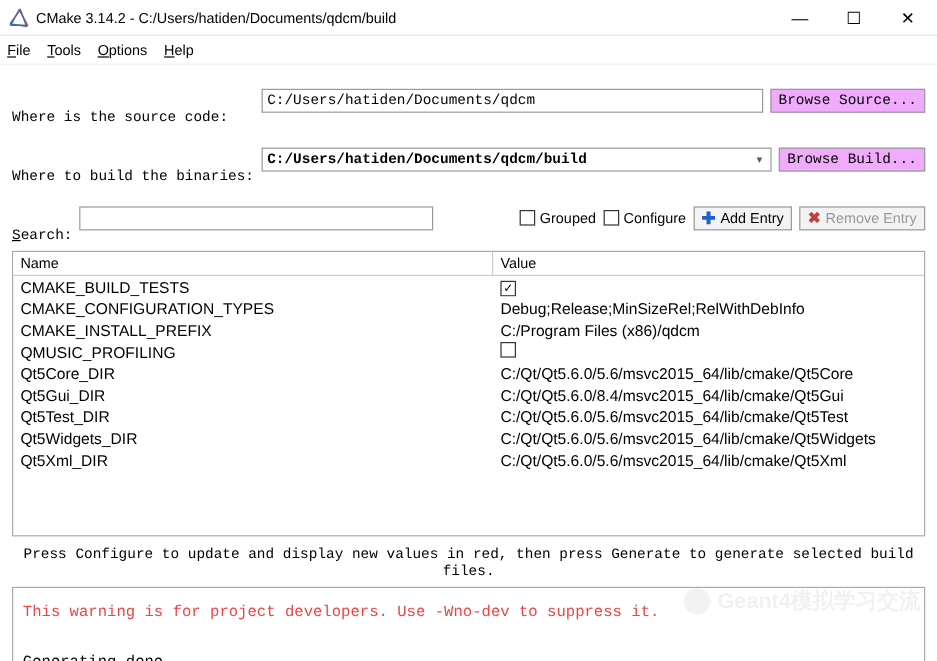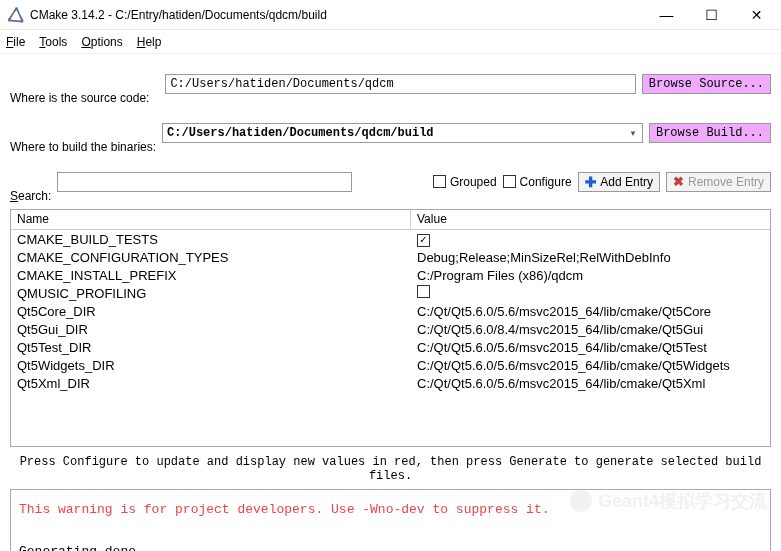--- a/index.html
+++ b/index.html
@@ -7,21 +7,21 @@
 .titlebar { height: 30px; background: #fff; border-bottom: 1px solid #e5e5e5; display: flex; align-items: center; padding: 0 2px; }
 .app-icon { width: 16px; height: 16px; margin: 0 6px; }
 .title-text { flex: 1; font-size: 12px; color: #000; }
 .win-btns { display: flex; }
 .win-btn { width: 45px; height: 29px; display: flex; align-items: center; justify-content: center; font-size: 14px; font-family: Arial; }
 .menubar { height: 24px; display: flex; align-items: center; padding: 0 6px; gap: 14px; border-bottom: 1px solid #f0f0f0; }
 .menu-item { font-size: 12px; color: #000; }
 .menu-item u { text-decoration: underline; }
 .content { padding: 8px 10px 4px 10px; }
 .row { display: flex; align-items: center; margin-bottom: 6px; gap: 6px; }
-.mono-label { font-family: Liberation Sans, sans-serif; font-size: 12px; white-space: pre; margin-top: 29px; }
+.mono-label { font-family: Liberation Mono, monospace; font-size: 12px; white-space: pre; margin-top: 29px; }
 .path-input { flex: 1; height: 20px; border: 1px solid #999; padding: 0 4px; font-family: "Courier New", monospace; font-size: 12px; background: #fff; }
 .combo { position: relative; display: flex; flex: 1; }
 .combo input { width: 100%; font-weight: bold; }
 .combo-arrow { position: absolute; right: 2px; top: 2px; width: 16px; height: 16px; display: flex; align-items: center; justify-content: center; font-size: 9px; color: #555; }
 .btn { height: 20px; border: 1px solid #999; background: #f0abfc; padding: 0 6px; font-family: "Courier New", monospace; font-size: 12px; display: inline-flex; align-items: center; cursor: default; }
 .search-row { display: flex; align-items: center; gap: 6px; margin-bottom: 6px; }
 .search-input { width: 295px; height: 20px; border: 1px solid #999; padding: 0 4px; font-size: 12px; }
 .spacer { flex: 1; }
 .chk { display: inline-flex; align-items: center; gap: 4px; font-size: 12px; }
 .chkbox { width: 13px; height: 13px; border: 1px solid #333; background: #fff; }
@@ -48,21 +48,21 @@
 </head>
 <body>
 
 <div class="titlebar">
   <span class="app-icon">
     <svg viewBox="0 0 16 16" width="16" height="16">
         <polygon points="8,1 15,14 1,14" fill="none" stroke="#d43" stroke-width="1.2"></polygon>
         <polygon points="8,1 15,14 1,14" fill="none" stroke="#27b" stroke-width="1.2" transform="rotate(8 8 8)"></polygon>
       </svg>
   </span>
-  <span class="title-text">CMake 3.14.2 - C:/Entry/hatiden/Documents/qdcm/build</span>
+  <span class="title-text">CMake 3.14.2 - C:/Users/hatiden/Documents/qdcm/build</span>
   <div class="win-btns">
     <div class="win-btn">—</div>
     <div class="win-btn">☐</div>
     <div class="win-btn">✕</div>
   </div>
 </div>
 
 <div class="menubar">
   <span class="menu-item"><u>F</u>ile</span>
   <span class="menu-item"><u>T</u>ools</span>

